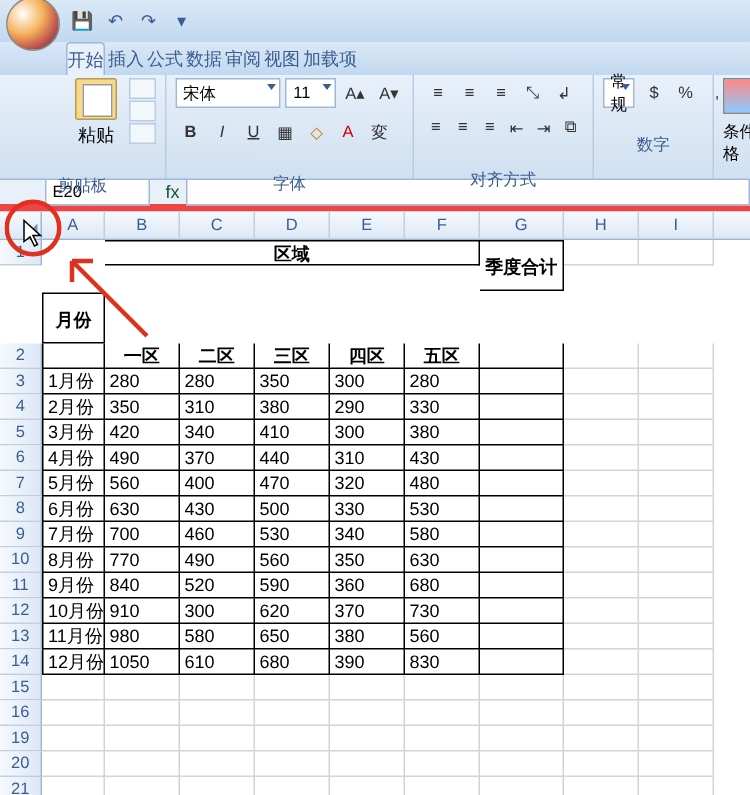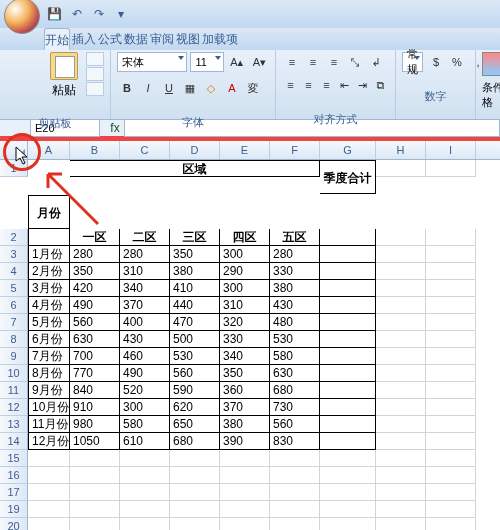--- a/index.html
+++ b/index.html
@@ -383,32 +383,20 @@
         <div class="cell cB"></div>
         <div class="cell cC"></div>
         <div class="cell cD"></div>
         <div class="cell cE"></div>
         <div class="cell cF"></div>
         <div class="cell cG"></div>
         <div class="cell cH"></div>
         <div class="cell cI"></div>
       </div>
       <div class="grid-row">
-        <div class="rh">17</div>
-        <div class="cell cA"></div>
-        <div class="cell cB"></div>
-        <div class="cell cC"></div>
-        <div class="cell cD"></div>
-        <div class="cell cE"></div>
-        <div class="cell cF"></div>
-        <div class="cell cG"></div>
-        <div class="cell cH"></div>
-        <div class="cell cI"></div>
-      </div>
-      <div class="grid-row">
         <div class="rh">19</div>
         <div class="cell cA"></div>
         <div class="cell cB"></div>
         <div class="cell cC"></div>
         <div class="cell cD"></div>
         <div class="cell cE"></div>
         <div class="cell cF"></div>
         <div class="cell cG"></div>
         <div class="cell cH"></div>
         <div class="cell cI"></div>

